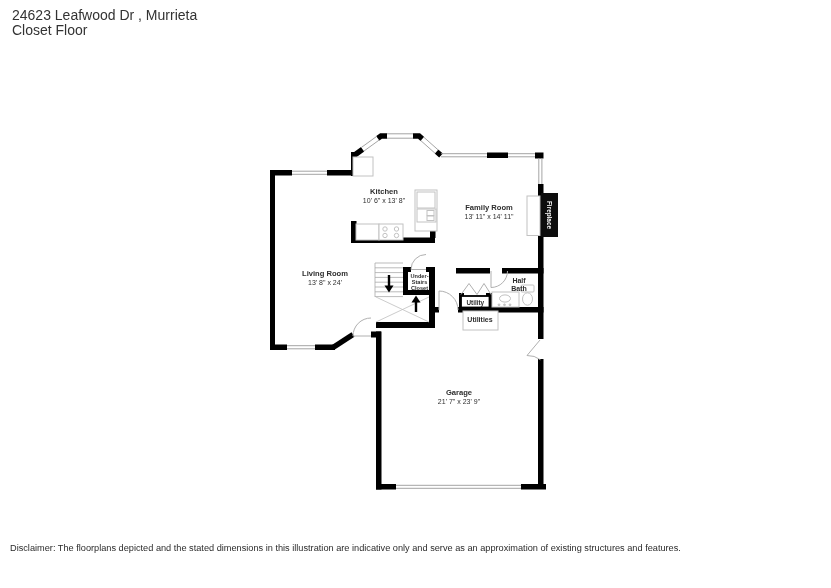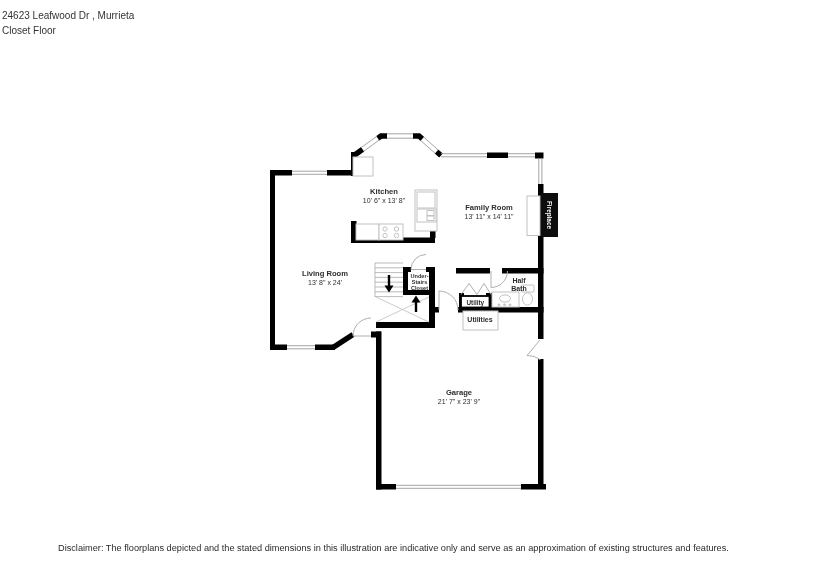--- a/index.html
+++ b/index.html
@@ -1,21 +1,21 @@
 <!DOCTYPE html>
 <html><head>
 <meta charset="utf-8">
 <style>
   html,body{margin:0;padding:0;background:#ffffff;}
   body{
     width:831px;height:588px;position:relative;overflow:hidden;
     font-family:"Liberation Sans", sans-serif;color:#333;
   }
-  .header{position:absolute;left:2px;top:8px;font-size:10px;line-height:15px;color:#333;}
-  .footer{position:absolute;left:10px;top:541px;font-size:9.2px;line-height:14px;color:#2b2b2b;margin-left:48px;}
+  .header{position:absolute;left:12px;top:8px;font-size:14px;line-height:15px;color:#333;}
+  .footer{position:absolute;left:10px;top:541px;font-size:9.2px;line-height:14px;color:#2b2b2b;}
   svg{position:absolute;left:0;top:0;}
   svg text{font-family:"Liberation Sans", sans-serif;fill:#2e2e2e;}
   .room-name{font-size:7.6px;font-weight:bold;}
   .room-dims{font-size:7px;}
   .small-label{font-size:7px;font-weight:bold;}
   .tiny-label{font-size:5.6px;font-weight:bold;}
   .fp-label{font-size:6.4px;font-weight:bold;fill:#ffffff;}
 </style>
 </head>
 <body>

